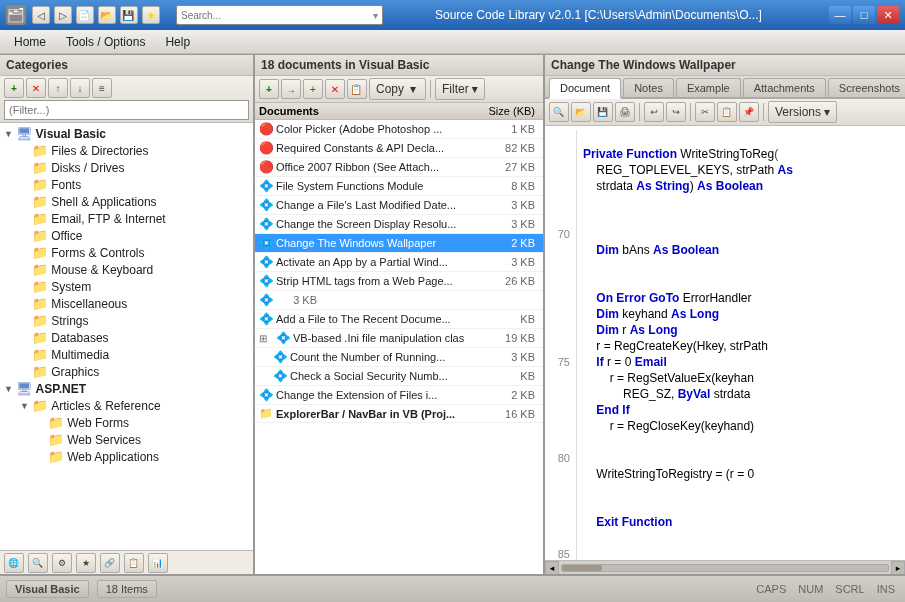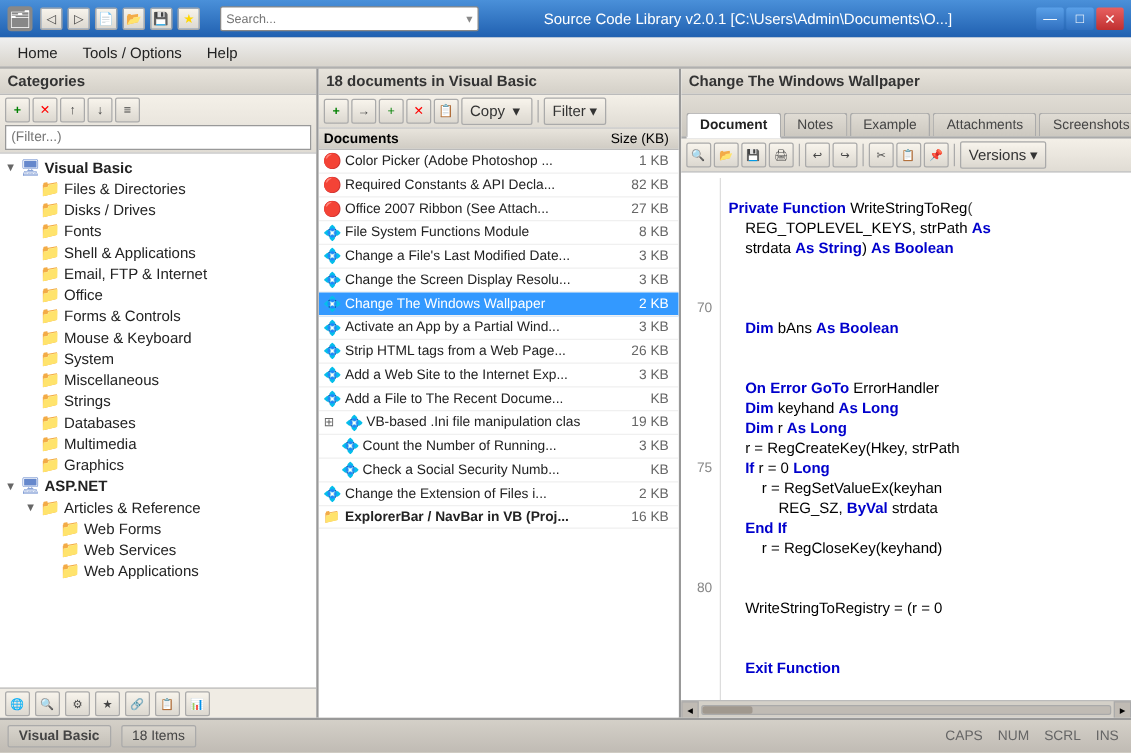--- a/index.html
+++ b/index.html
@@ -193,25 +193,24 @@
       border-bottom: none;
       cursor: pointer;
       font-size: 11px;
       color: #444;
       margin-right: 2px;
       border-radius: 3px 3px 0 0;
     }
     .tab-item.active {
       background: white;
       border-bottom: 2px solid white;
-      font-weight: bold;
+      font-weight: normal;
       color: #222;
       margin-bottom: -2px;
       z-index: 1;
-      margin-top: 12px;
     }
     .right-code-toolbar {
       background: linear-gradient(to bottom, #f4f0e8, #e0dcd4);
       border-bottom: 1px solid #bbb;
       padding: 2px 4px;
       display: flex;
       align-items: center;
       gap: 2px;
     }
     .code-area {
@@ -501,21 +500,20 @@
         <span class="doc-name">Activate an App by a Partial Wind...</span>
         <span class="doc-size">3 KB</span>
       </div>
       <div class="doc-row">
         <span class="doc-icon">💠</span>
         <span class="doc-name">Strip HTML tags from a Web Page...</span>
         <span class="doc-size">26 KB</span>
       </div>
       <div class="doc-row">
         <span class="doc-icon">💠</span>
-        <span class="doc-name">Add a Web Site to the Internet Exp...</span>
         <span class="doc-size">3 KB</span>
       </div>
       <div class="doc-row">
         <span class="doc-icon">💠</span>
         <span class="doc-name">Add a File to The Recent Docume...</span>
         <span class="doc-size">KB</span>
       </div>
       <div class="doc-row">
         <span class="doc-icon" style="font-size:10px;color:#666;">⊞</span>
         <span class="doc-icon">💠</span>
@@ -624,21 +622,21 @@
       <div class="code-line">
         <span class="line-num"></span>
         <span class="code-text">    <span class="kw">Dim</span> r <span class="kw">As Long</span></span>
       </div>
       <div class="code-line">
         <span class="line-num"></span>
         <span class="code-text">    r = RegCreateKey(Hkey, strPath</span>
       </div>
       <div class="code-line">
         <span class="line-num">75</span>
-        <span class="code-text">    <span class="kw">If</span> r = 0 <span class="kw">Long</span></span>
+        <span class="code-text">    <span class="kw">If</span> r = 0 <span class="kw">Email</span></span>
       </div>
       <div class="code-line">
         <span class="line-num"></span>
         <span class="code-text">        r = RegSetValueEx(keyhan</span>
       </div>
       <div class="code-line">
         <span class="line-num"></span>
         <span class="code-text">            REG_SZ, <span class="kw">ByVal</span> strdata</span>
       </div>
       <div class="code-line">

